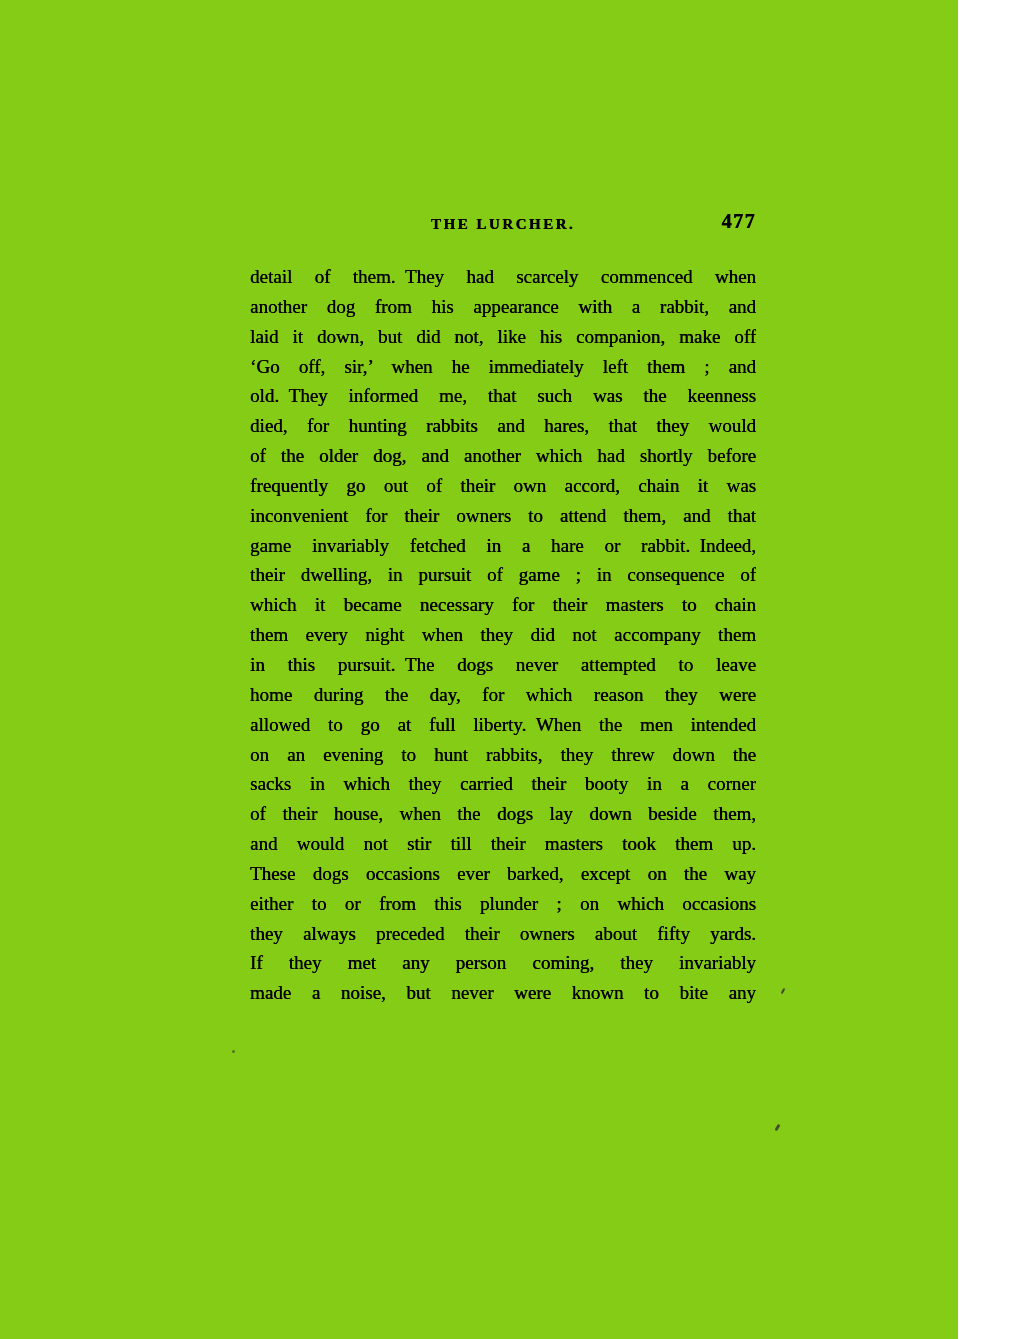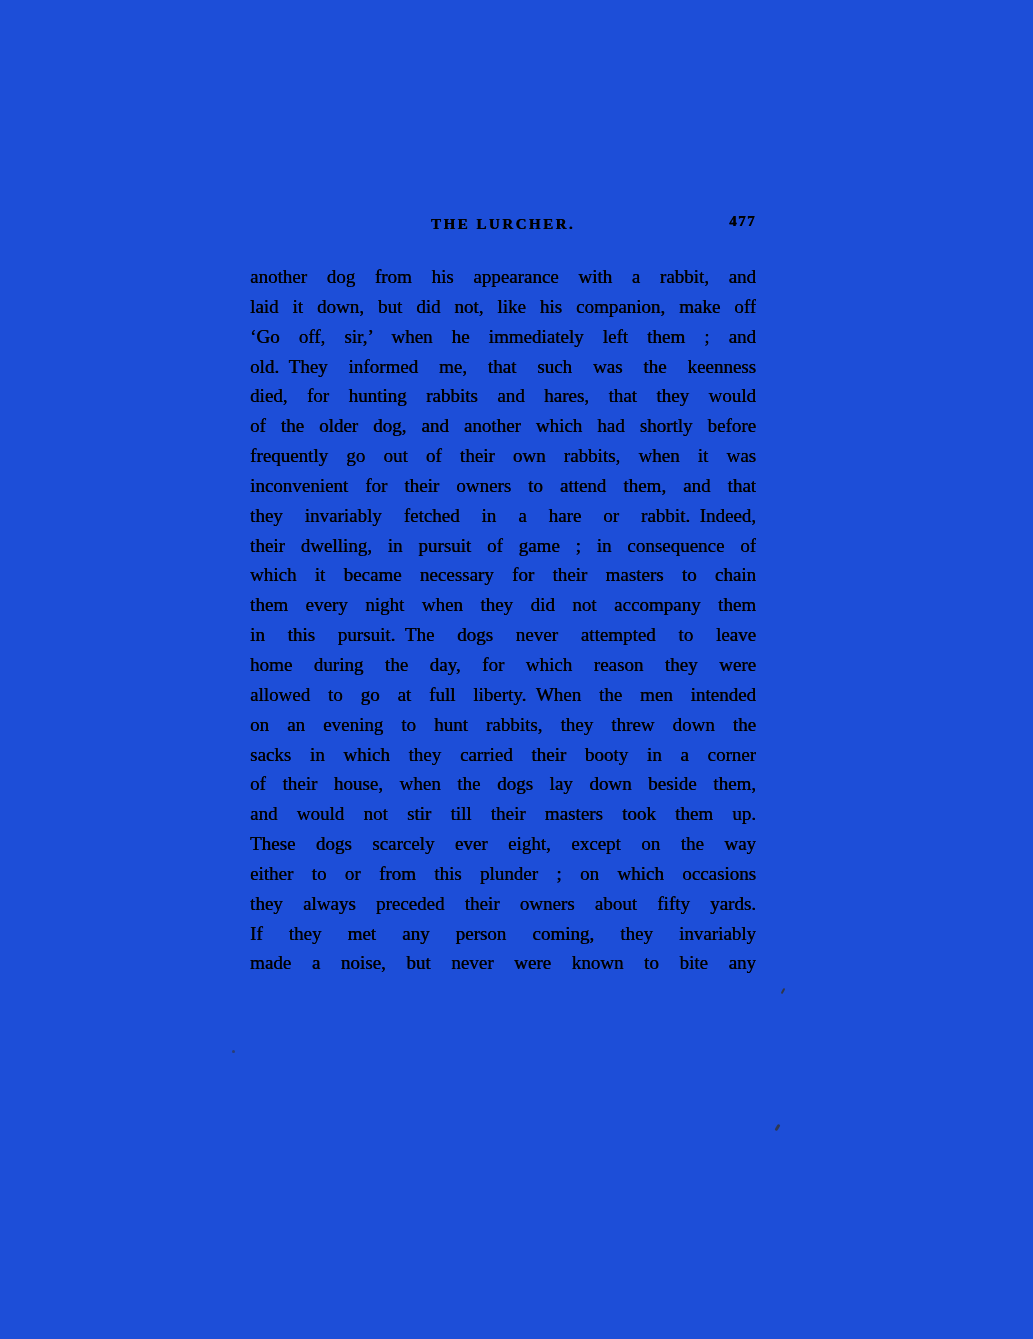--- a/index.html
+++ b/index.html
@@ -2,23 +2,23 @@
 <html><head>
 <meta charset="utf-8">
 <style>
   html, body {
     margin: 0;
     padding: 0;
     background: #ffffff;
   }
   .page {
     position: relative;
-    width: 1033px;
+    width: 958px;
     height: 1339px;
-    background: #1d4ed8;
+    background: #84cc16;
     overflow: hidden;
     font-family: "Liberation Serif", "DejaVu Serif", serif;
     color: #000000;
   }
   .header-row {
     position: absolute;
     left: 250px;
     top: 211px;
     width: 506px;
     height: 28px;
@@ -32,21 +32,21 @@
     font-size: 15px;
     font-weight: 700;
     letter-spacing: 2.5px;
     line-height: 15px;
     text-shadow: 0.4px 0 0 currentColor;
   }
   .page-number {
     position: absolute;
     right: 0;
     top: 0;
-    font-size: 15px;
+    font-size: 20px;
     font-weight: 700;
     letter-spacing: 1.5px;
     line-height: 21px;
     text-shadow: 0.4px 0 0 currentColor;
   }
   .body-text {
     position: absolute;
     left: 250px;
     top: 262px;
     width: 506px;
@@ -95,40 +95,41 @@
 </head>
 <body>
 
 <div class="page">
   <div class="header-row">
     <span class="running-title">THE LURCHER.</span>
     <span class="page-number">477</span>
   </div>
 
   <div class="body-text">
+      <div class="text-line">detail of them. They had scarcely commenced when</div>
       <div class="text-line">another dog from his appearance with a rabbit, and</div>
       <div class="text-line">laid it down, but did not, like his companion, make off</div>
       <div class="text-line">‘Go off, sir,’ when he immediately left them ; and</div>
       <div class="text-line">old. They informed me, that such was the keenness</div>
       <div class="text-line">died, for hunting rabbits and hares, that they would</div>
       <div class="text-line">of the older dog, and another which had shortly before</div>
-      <div class="text-line">frequently go out of their own rabbits, when it was</div>
+      <div class="text-line">frequently go out of their own accord, chain it was</div>
       <div class="text-line">inconvenient for their owners to attend them, and that</div>
-      <div class="text-line">they invariably fetched in a hare or rabbit. Indeed,</div>
+      <div class="text-line">game invariably fetched in a hare or rabbit. Indeed,</div>
       <div class="text-line">their dwelling, in pursuit of game ; in consequence of</div>
       <div class="text-line">which it became necessary for their masters to chain</div>
       <div class="text-line">them every night when they did not accompany them</div>
       <div class="text-line">in this pursuit. The dogs never attempted to leave</div>
       <div class="text-line">home during the day, for which reason they were</div>
       <div class="text-line">allowed to go at full liberty. When the men intended</div>
       <div class="text-line">on an evening to hunt rabbits, they threw down the</div>
       <div class="text-line">sacks in which they carried their booty in a corner</div>
       <div class="text-line">of their house, when the dogs lay down beside them,</div>
       <div class="text-line">and would not stir till their masters took them up.</div>
-      <div class="text-line">These dogs scarcely ever eight, except on the way</div>
+      <div class="text-line">These dogs occasions ever barked, except on the way</div>
       <div class="text-line">either to or from this plunder ; on which occasions</div>
       <div class="text-line">they always preceded their owners about fifty yards.</div>
       <div class="text-line">If they met any person coming, they invariably</div>
       <div class="text-line">made a noise, but never were known to bite any</div>
     </div>
 
   <div class="speck speck-tick"></div>
   <div class="speck speck-comma"></div>
   <div class="speck speck-dot"></div>
 </div>

